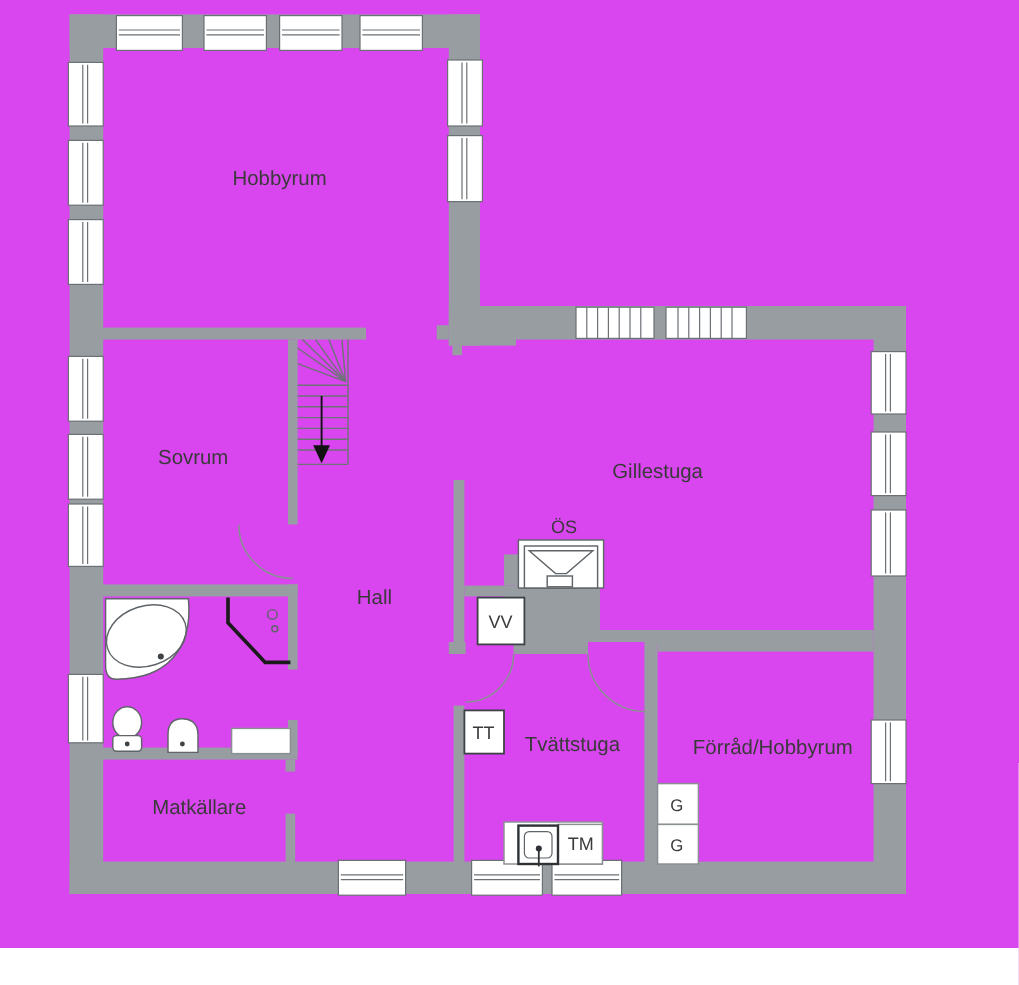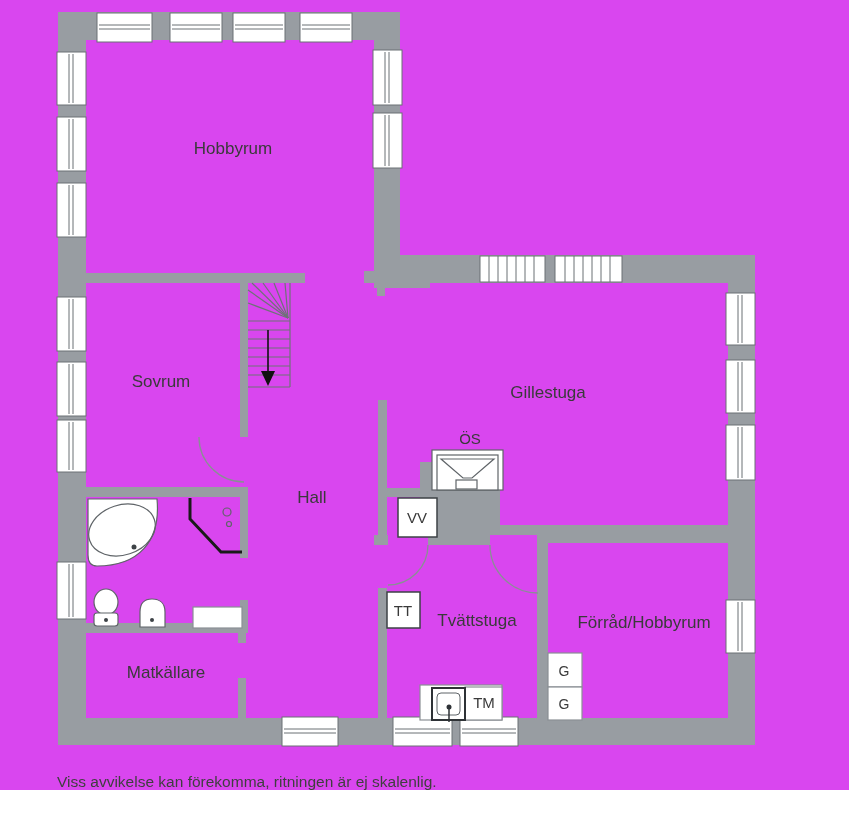--- a/index.html
+++ b/index.html
@@ -258,15 +258,14 @@
     <text class="room-label" x="644" y="628">Förråd/Hobbyrum</text>
     <text class="small-label" x="470" y="444">ÖS</text>
     <text class="small-label" x="417" y="523">VV</text>
     <text class="small-label" x="403" y="616">TT</text>
     <text class="small-label" x="484" y="708">TM</text>
     <text class="tiny-label" x="564" y="676">G</text>
     <text class="tiny-label" x="564" y="709">G</text>
   </g>
 </svg>
 
-<div class="footer">Viss avvikelse kan förekomma, ritningen är ej skalenlig.</div>
 
 </div>
 
 </body></html>

